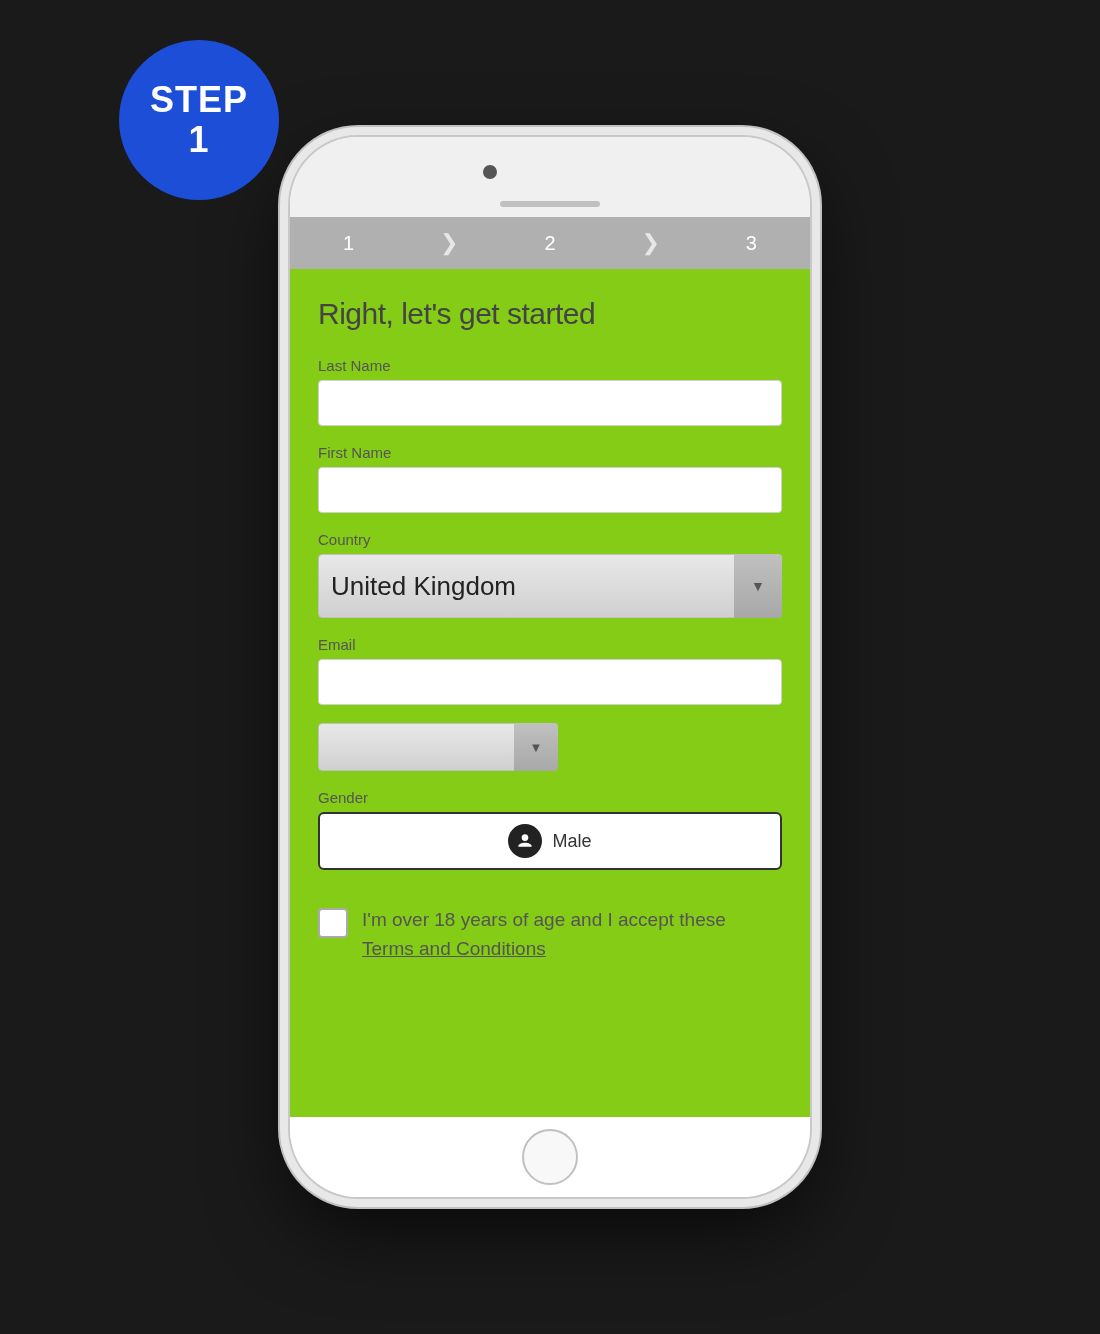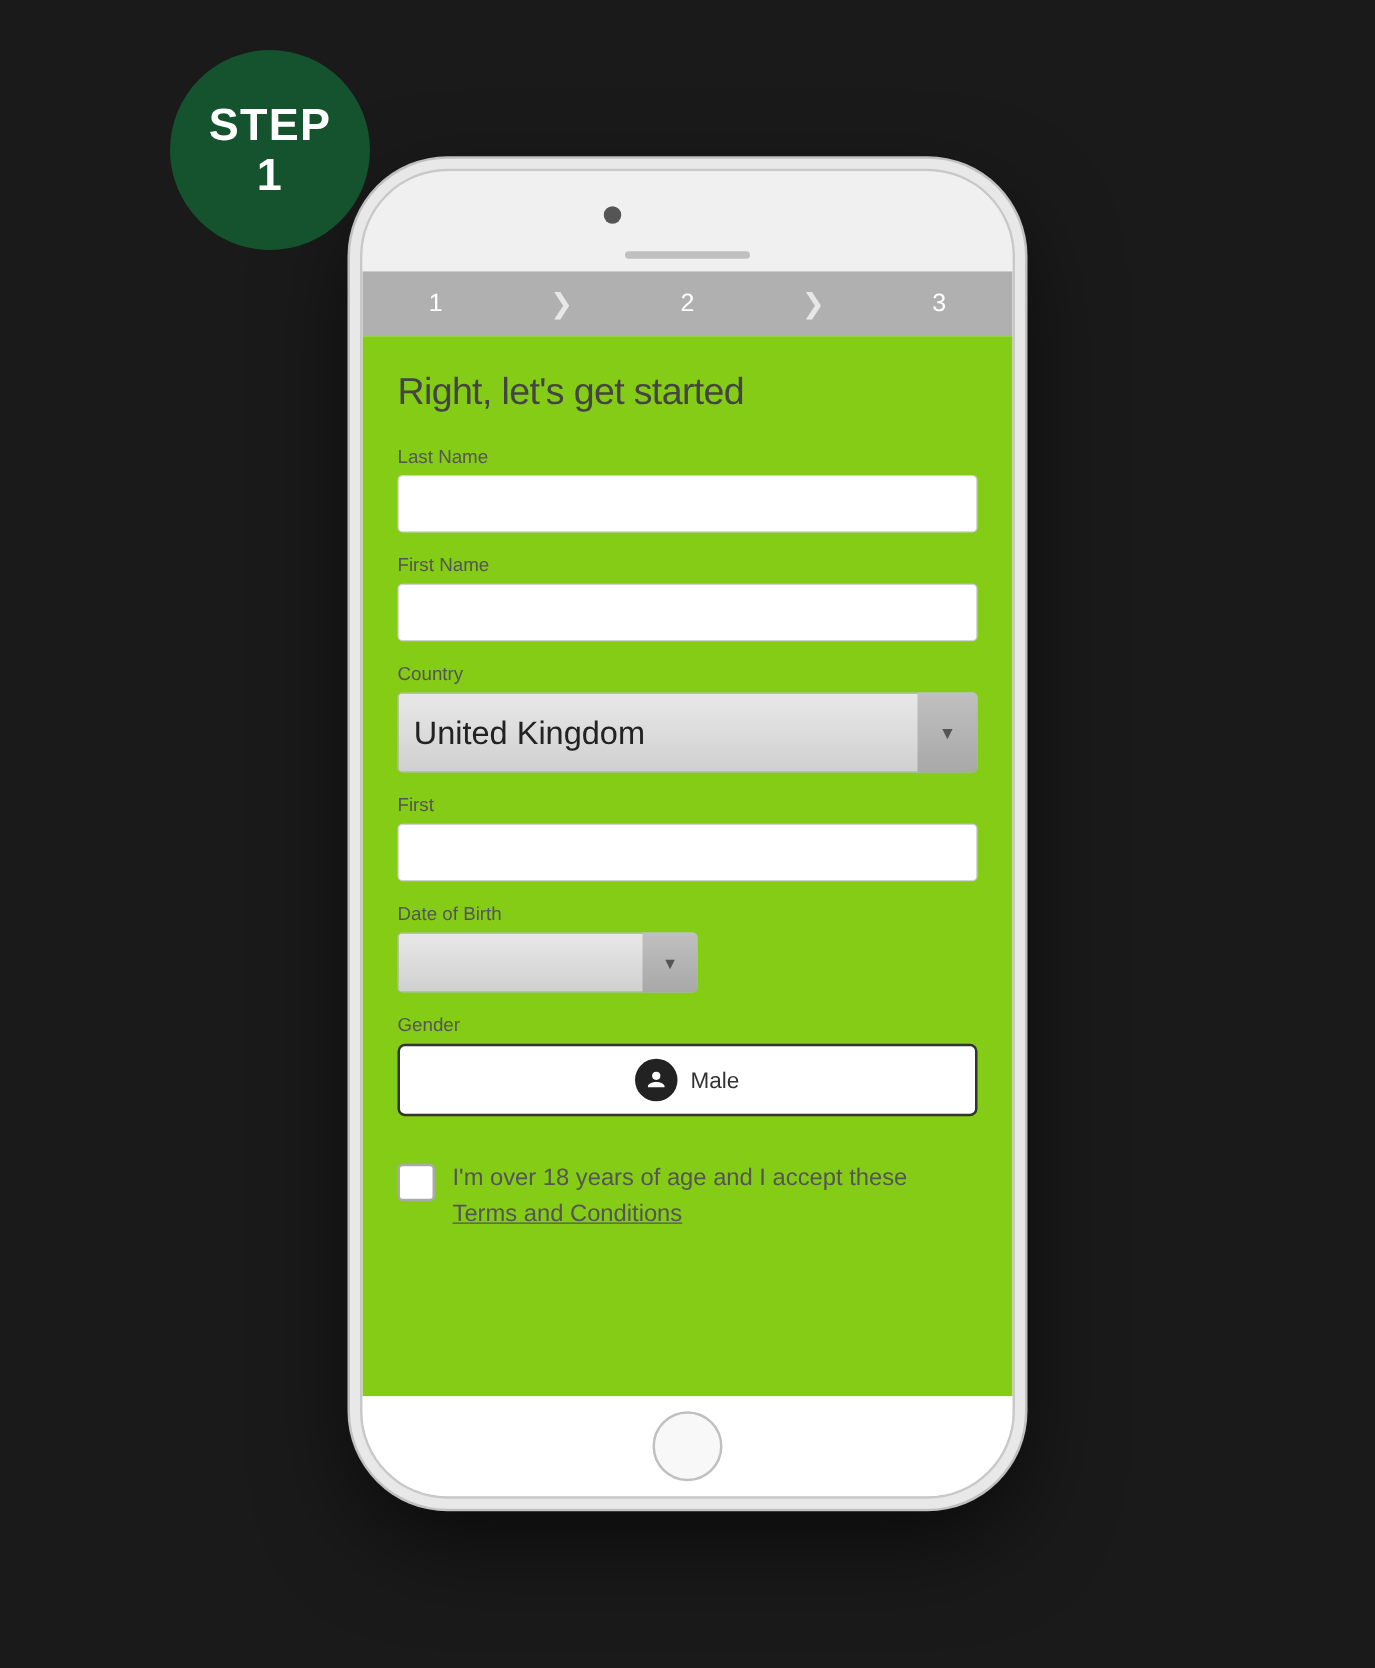--- a/index.html
+++ b/index.html
@@ -13,24 +13,24 @@
       justify-content: center;
       font-family: -apple-system, 'Helvetica Neue', Arial, sans-serif;
       position: relative;
       overflow: hidden;
     }
 
     
     .step-badge {
       position: absolute;
       top: 40px;
-      left: 136px;
+      left: 119px;
       width: 160px;
       height: 160px;
-      background: #14532d;
+      background: #1d4ed8;
       border-radius: 50%;
       display: flex;
       align-items: center;
       justify-content: center;
       z-index: 10;
     }
     .step-badge-text {
       color: white;
       font-size: 36px;
       font-weight: 900;
@@ -442,26 +442,25 @@
           <option>Canada</option>
           <option>Other</option>
         </select>
         <div class="select-arrow">
           <span>▼</span>
         </div>
       </div>
     </div>
 
     <div class="form-group">
-      <label class="form-label">First</label>
+      <label class="form-label">Email</label>
       <input class="form-input" type="email" style="">
     </div>
 
     <div class="form-group">
-      <label class="form-label">Date of Birth</label>
       <div class="dob-select-wrapper">
         <select class="dob-select">
           <option value=""></option>
           <option>January 1990</option>
           <option>February 1990</option>
         </select>
         <div class="dob-arrow">
           <span>▼</span>
         </div>
       </div>

